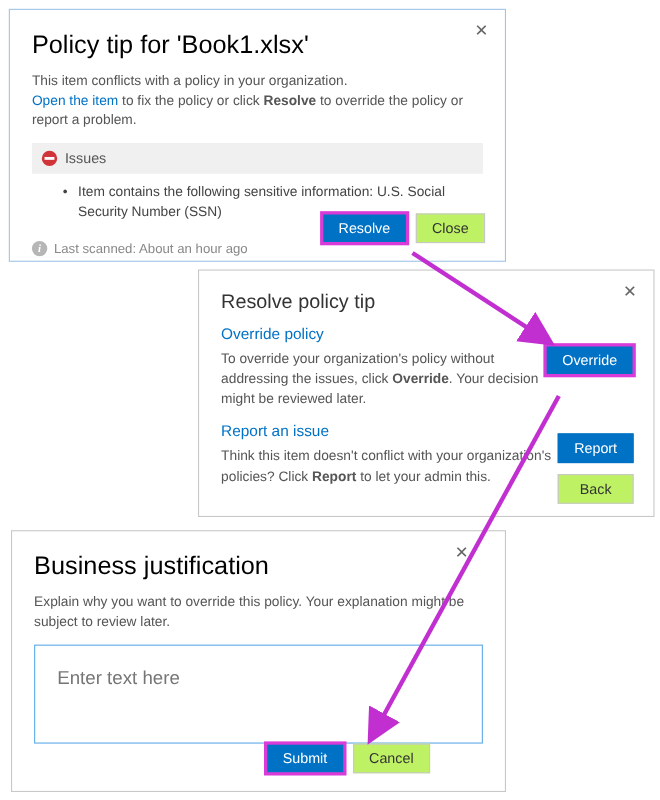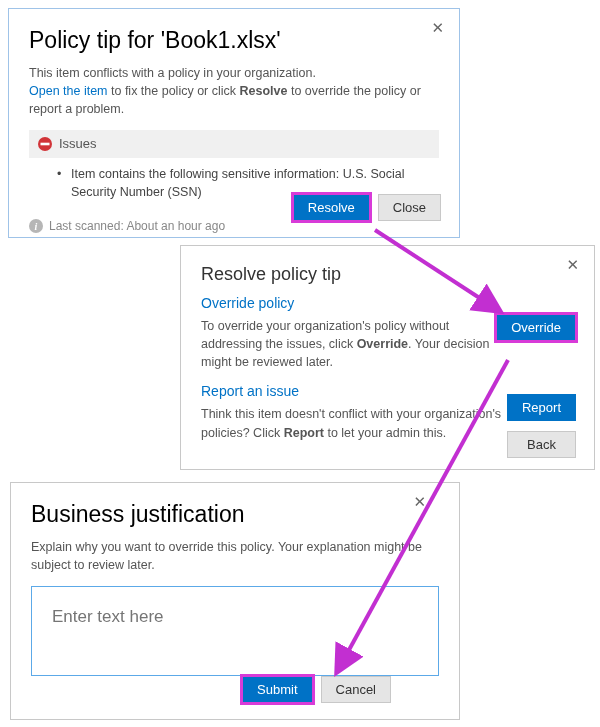--- a/index.html
+++ b/index.html
@@ -15,21 +15,21 @@
 .link{color:#0072c6;cursor:pointer}
 .section-head{font-size:14px;color:#0072c6;margin-bottom:6px;margin-top:4px}
 .issues-bar{background:#f0f0f0;padding:6px 8px;display:flex;align-items:flex-start;gap:6px;margin-bottom:8px}
 .stop-icon svg{display:block}
 .issues-lbl{font-size:13px;color:#555}
 .issue-item{margin-left:28px;font-size:12.5px;color:#444;line-height:1.4;position:relative;padding-left:14px}
 .issue-item::before{content:"•";position:absolute;left:0;top:0}
 .scan-row{margin-top:18px;display:flex;align-items:center;gap:6px;color:#888;font-size:12px}
 .info-icon{width:14px;height:14px;border-radius:50%;background:#b6b6b6;color:#fff;display:inline-flex;align-items:center;justify-content:center;font-size:10px;font-weight:bold;font-style:italic;font-family:Georgia,serif}
 .btn-row{position:absolute;right:18px;bottom:16px;display:flex;gap:8px;align-items:center}
-.btn{font-size:13px;padding:5px 14px;border:1px solid #c8c8c8;background:#e5e5e5;cursor:pointer;min-width:60px;text-align:center}
+.btn{font-size:13px;padding:5px 14px;border:1px solid #c8c8c8;background:#bef264;cursor:pointer;min-width:60px;text-align:center}
 .btn-primary{background:#0072c6;color:#fff;border-color:#0072c6}
 .hl{outline:3px solid #d83bd8;outline-offset:-1px}
 .side-btns{position:absolute;right:18px;top:68px;display:flex;flex-direction:column;gap:8px}
 .side-btns .btn{min-width:68px}
 .side-btns2{position:absolute;right:18px;top:148px;display:flex;flex-direction:column;gap:10px}
 .resolve-body{width:310px}
 .txtarea{width:100%;height:90px;border:1px solid #5ca9e8;padding:20px;font-family:inherit;font-size:17px;color:#999;resize:none}
 .dlg1{height:230px}
 .dlg2{height:225px}
 .dlg3{height:238px}

